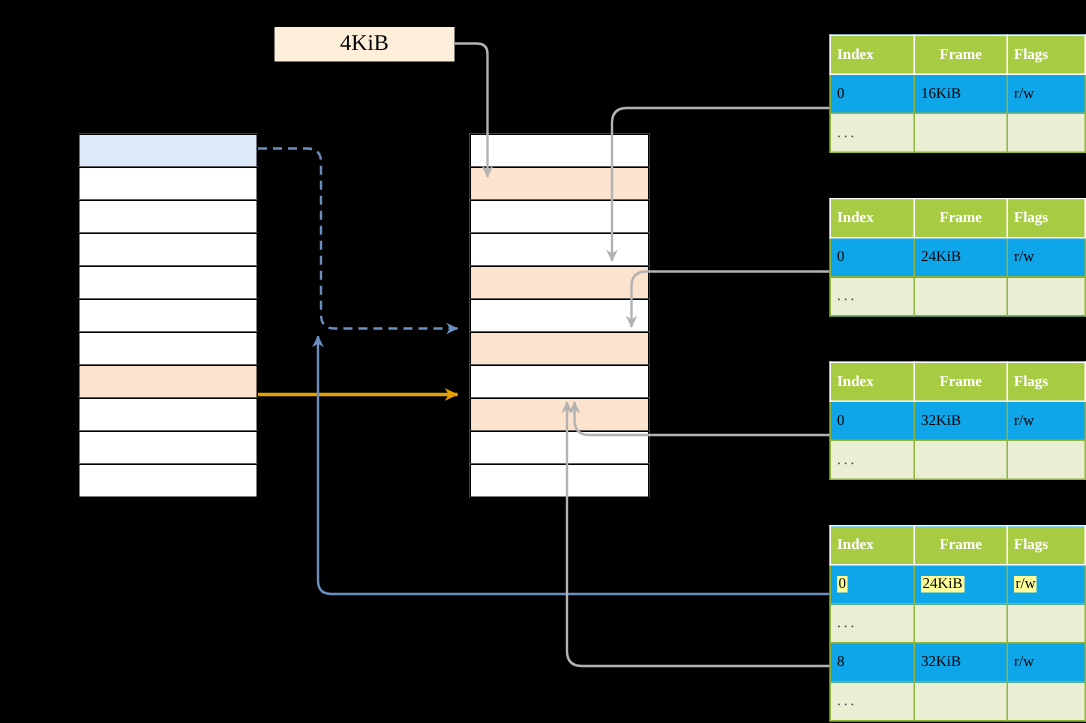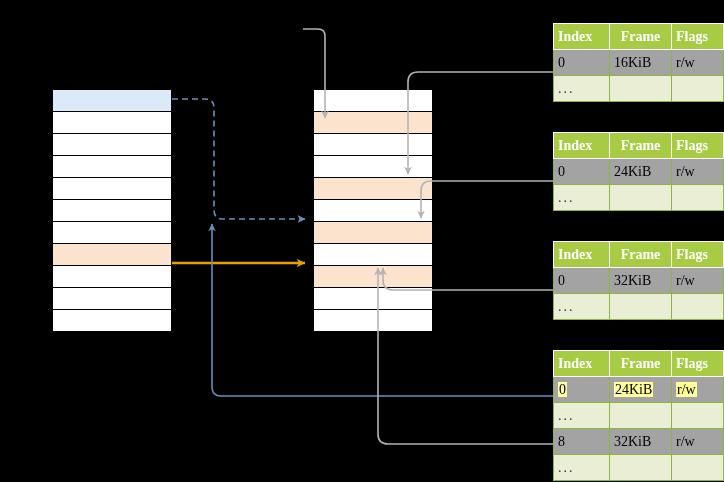--- a/index.html
+++ b/index.html
@@ -40,22 +40,22 @@
     line-height: 23px;
     text-align: center;
     white-space: nowrap;
   }
 
   
   .ptable {
     position: absolute;
     border-collapse: collapse;
     table-layout: fixed;
-    font-size: 14px;
-    background: #a3a3a3;
+    font-size: 10px;
+    background: #0ea5e9;
   }
   .ptable td, .ptable th {
     box-sizing: border-box;
     border: 1px solid #8fb63a;
     padding: 2px 4px;
     height: 26px;
     vertical-align: middle;
     color: #000000;
     font-weight: normal;
     text-align: left;
@@ -88,20 +88,21 @@
     width: 724px;
     height: 482px;
     pointer-events: none;
   }
 </style>
 </head>
 <body>
 
 <div id="stage">
 
+  <div class="label-box" id="label-4kib" style="left:183px; top:18px; width:120px; height:23px;">4KiB</div>
 
   <div class="col-block" id="left-col" style="left:52px; top:89px; width:120px; height:242px;">
       <div class="cell blue" style="left: 0px; top: 0px; width: 120px; height: 23px;"></div>
       <div class="cell" style="left: 0px; top: 22px; width: 120px; height: 23px;"></div>
       <div class="cell" style="left: 0px; top: 44px; width: 120px; height: 23px;"></div>
       <div class="cell" style="left: 0px; top: 66px; width: 120px; height: 23px;"></div>
       <div class="cell" style="left: 0px; top: 88px; width: 120px; height: 23px;"></div>
       <div class="cell" style="left: 0px; top: 110px; width: 120px; height: 23px;"></div>
       <div class="cell" style="left: 0px; top: 132px; width: 120px; height: 23px;"></div>
       <div class="cell peach" style="left: 0px; top: 154px; width: 120px; height: 23px;"></div>

